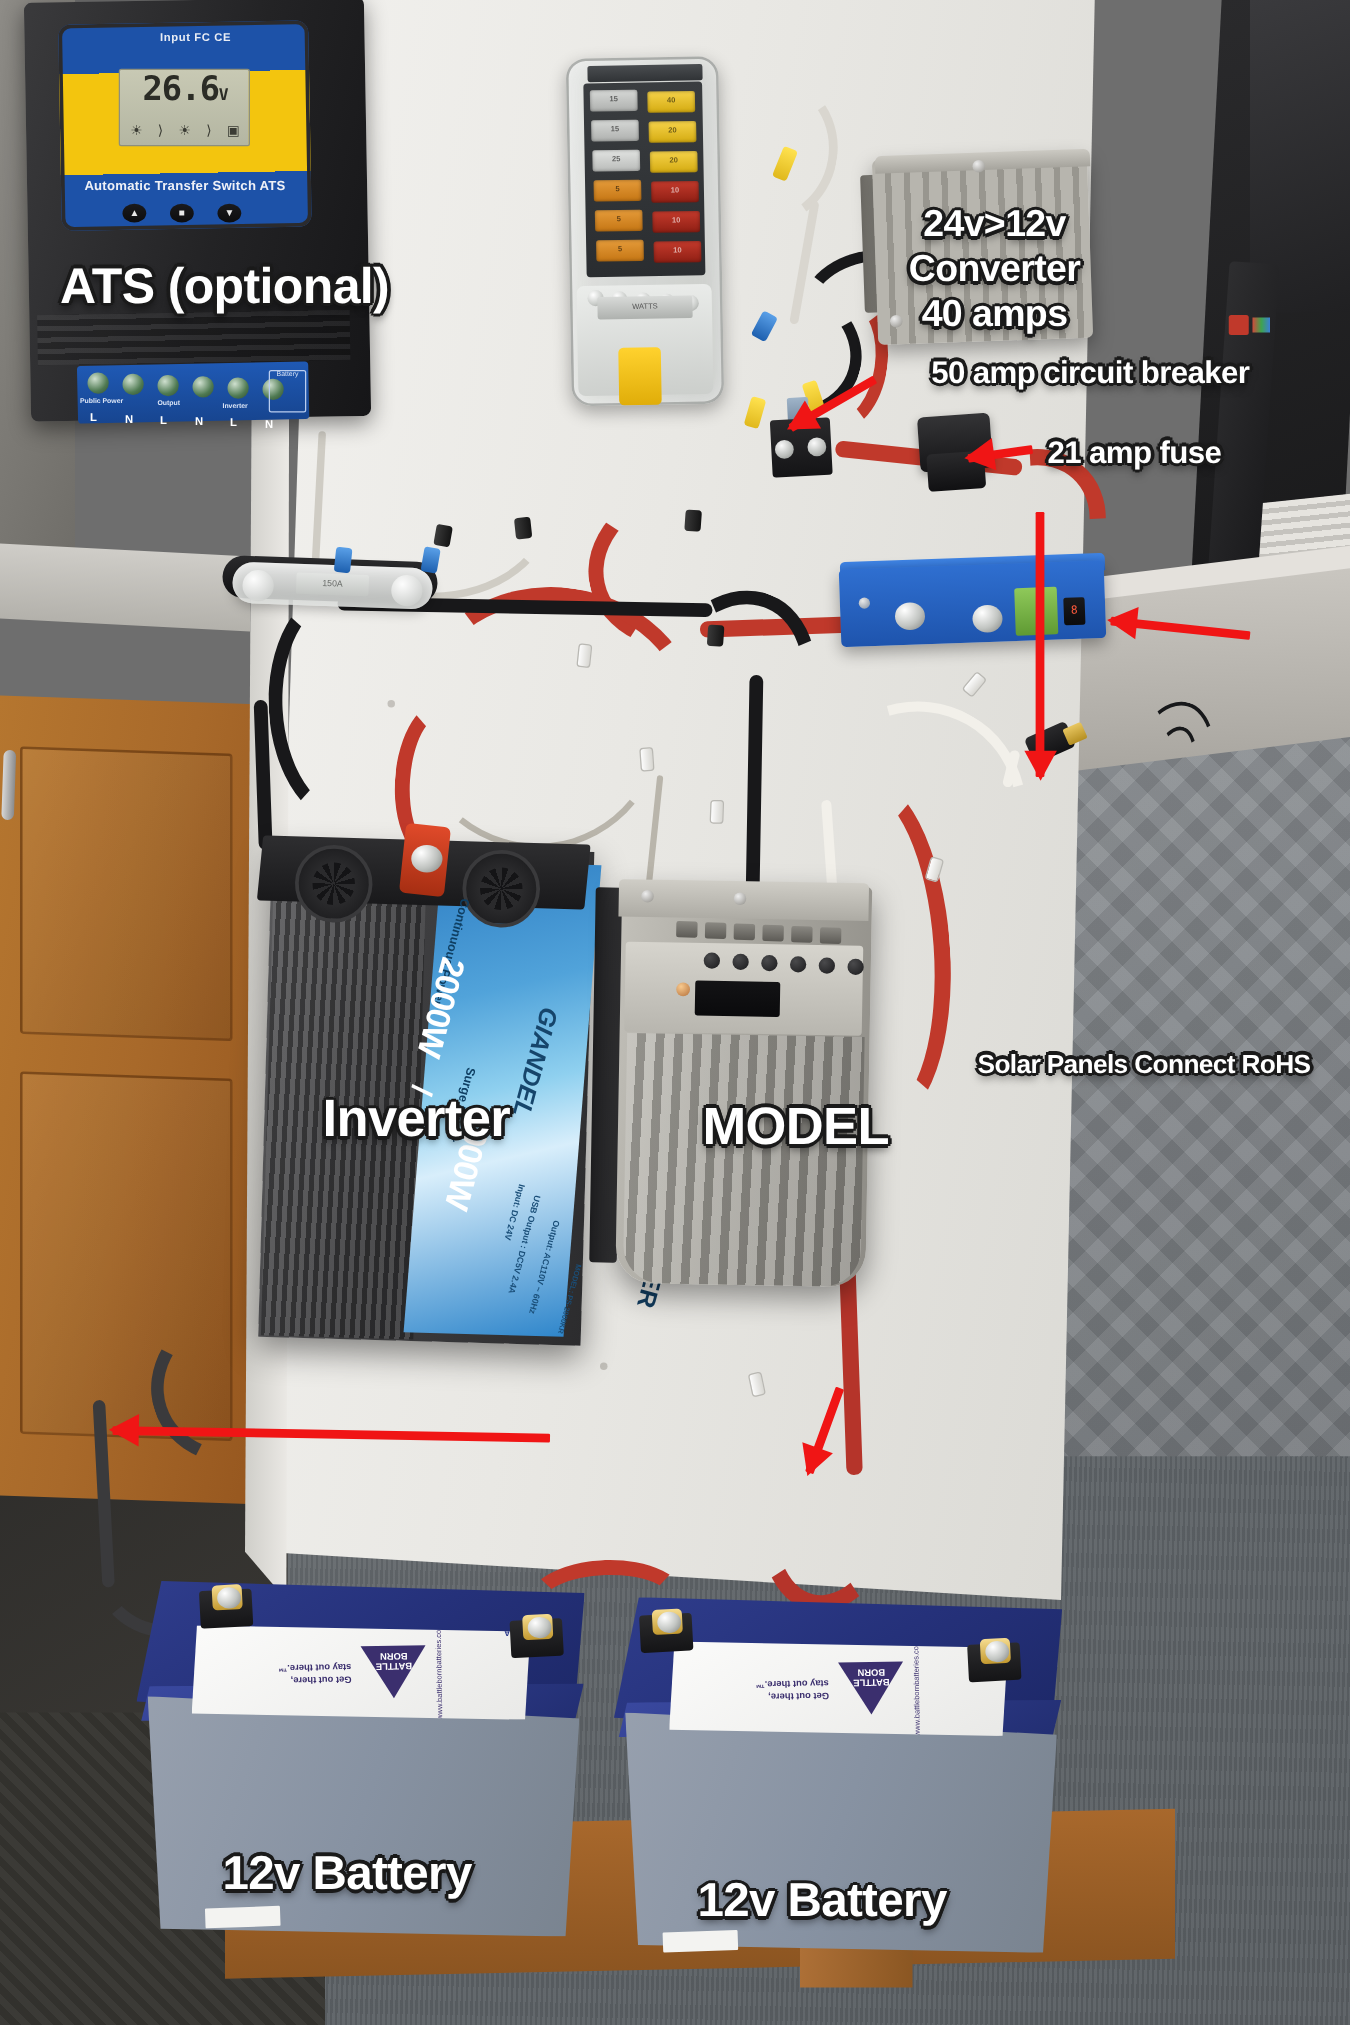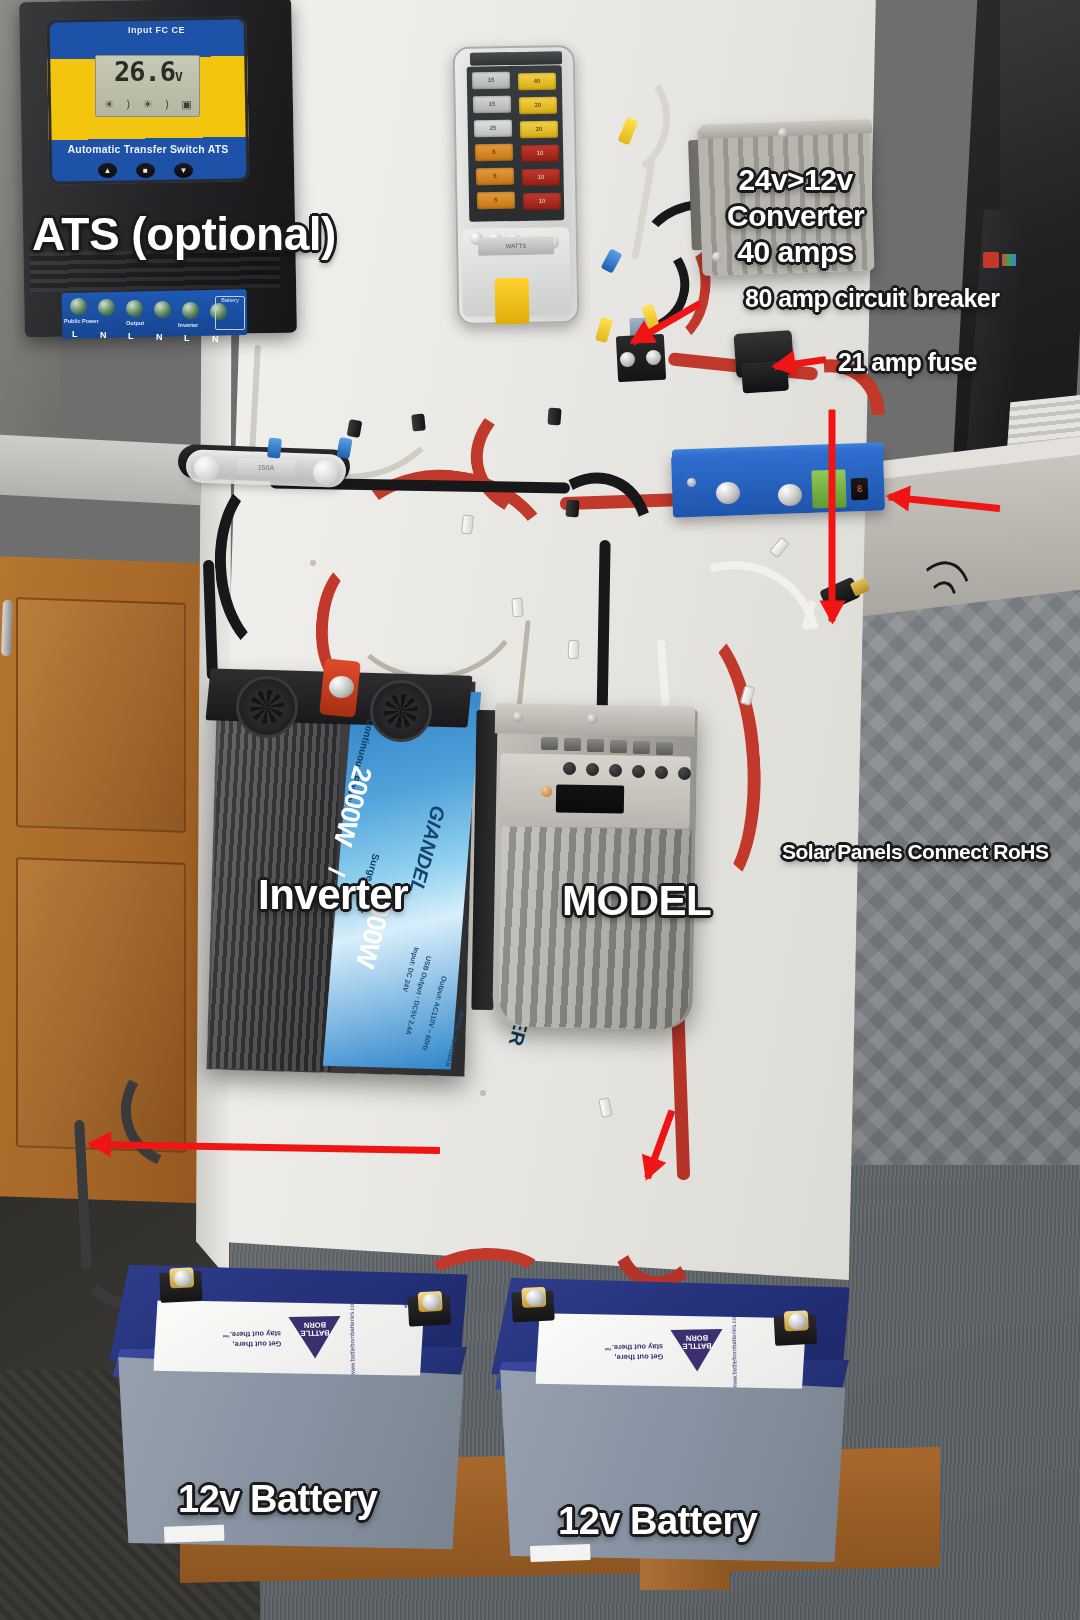--- a/index.html
+++ b/index.html
@@ -587,22 +587,22 @@
   <div class="arrow" style="left:440px;top:1147px;width:350px;transform:rotate(181deg);transform-origin:left center;"></div>
   <div class="arrow" style="left:672px;top:1107px;width:72px;transform:rotate(-250deg);transform-origin:left center;"></div>
 
 
   <div class="ann" style="left:727px;top:162px;font-size:30px;line-height:36px;text-align:center;">
     <div>24v&gt;12v</div>
     <div>Converter</div>
     <div>40 amps</div>
   </div>
 
-  <div class="ann" style="left:745px;top:284px;font-size:25px;">80 amp circuit breaker</div>
+  <div class="ann" style="left:745px;top:284px;font-size:25px;">50 amp circuit breaker</div>
   <div class="ann" style="left:838px;top:348px;font-size:25px;">21 amp fuse</div>
-  <div class="ann" style="left:32px;top:207px;font-size:46px;">ATS (optional)</div>
+  <div class="ann" style="left:48px;top:207px;font-size:40px;">ATS (optional)</div>
   <div class="ann" style="left:782px;top:840px;font-size:21px;">Solar Panels Connect RoHS</div>
   <div class="ann" style="left:258px;top:871px;font-size:42px;">Inverter</div>
   <div class="ann" style="left:562px;top:877px;font-size:42px;">MODEL</div>
   <div class="ann" style="left:178px;top:1478px;font-size:38px;">12v Battery</div>
   <div class="ann" style="left:558px;top:1500px;font-size:38px;">12v Battery</div>
 
 </div>
 
 </body></html>

